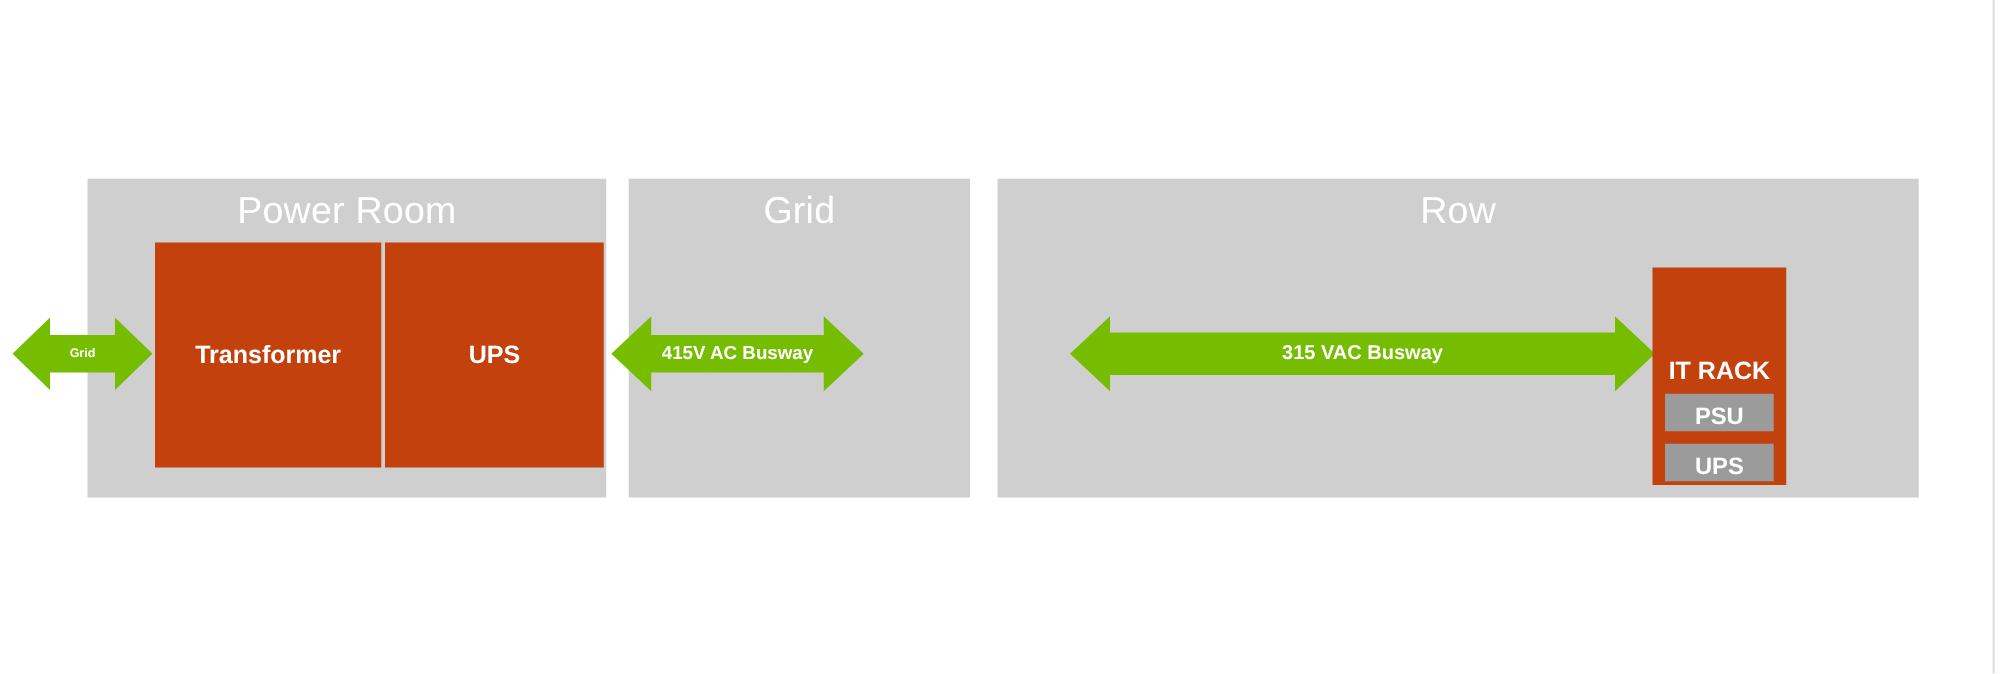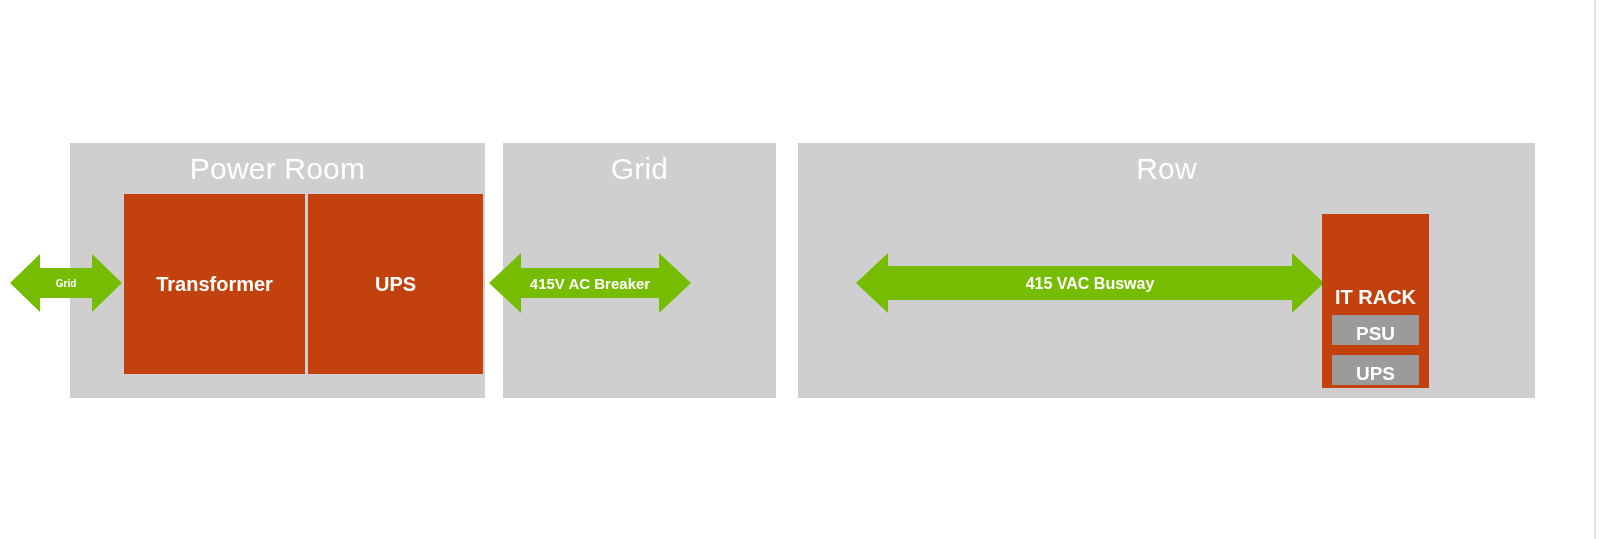--- a/index.html
+++ b/index.html
@@ -155,28 +155,28 @@
     <svg width="112" height="62" viewBox="0 0 112 62">
       <polygon points="0,31 30,2 30,16 82,16 82,2 112,31 82,60 82,46 30,46 30,60" fill="#76bc00"></polygon>
     </svg>
     <div class="arrow-label">Grid</div>
   </div>
 
   <div class="arrow" id="arrow-conduit">
     <svg width="202" height="62" viewBox="0 0 202 62">
       <polygon points="0,31 32,1 32,16 170,16 170,1 202,31 170,61 170,46 32,46 32,61" fill="#76bc00"></polygon>
     </svg>
-    <div class="arrow-label">415V AC Breaker</div>
+    <div class="arrow-label">415V AC Busway</div>
   </div>
 
   <div class="arrow" id="arrow-busway">
     <svg width="468" height="62" viewBox="0 0 468 62">
       <polygon points="0,31 32,1 32,14 436,14 436,1 468,31 436,61 436,48 32,48 32,61" fill="#76bc00"></polygon>
     </svg>
-    <div class="arrow-label">415 VAC Busway</div>
+    <div class="arrow-label">315 VAC Busway</div>
   </div>
 
   <div class="block" id="block-transformer">
     <span>Transformer</span>
   </div>
 
   <div class="block" id="block-ups">
     <span>UPS</span>
   </div>
 

